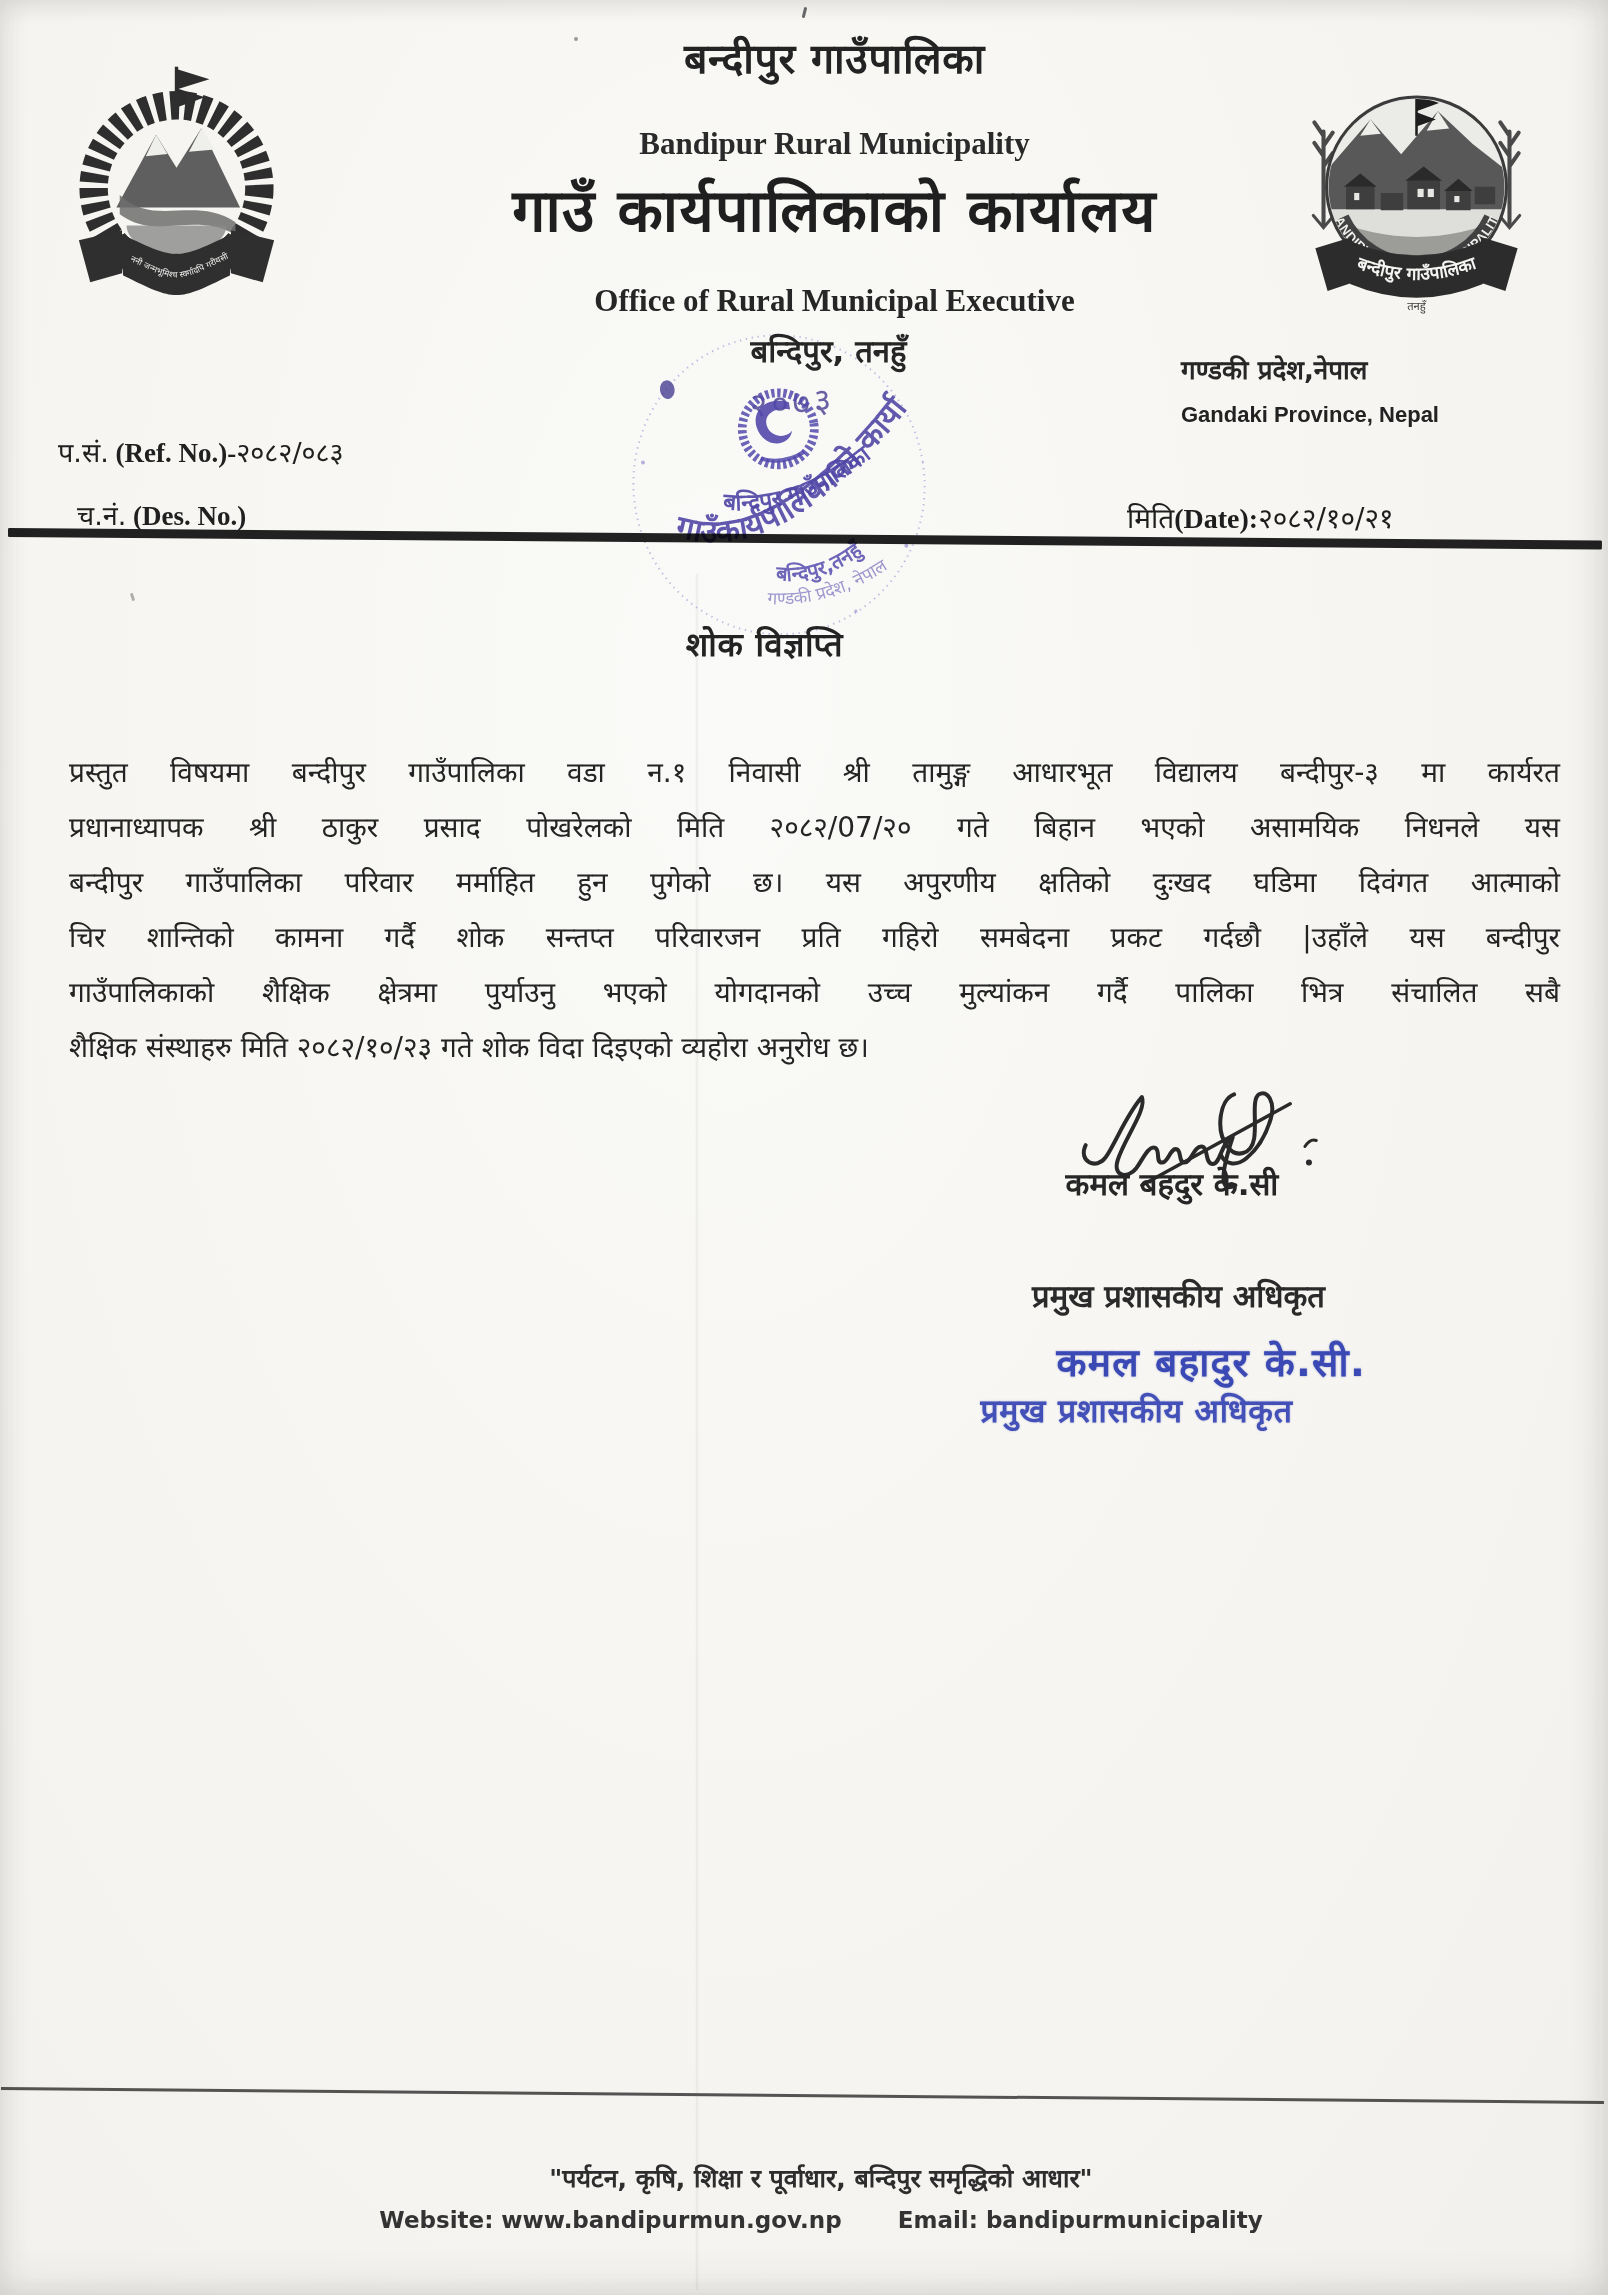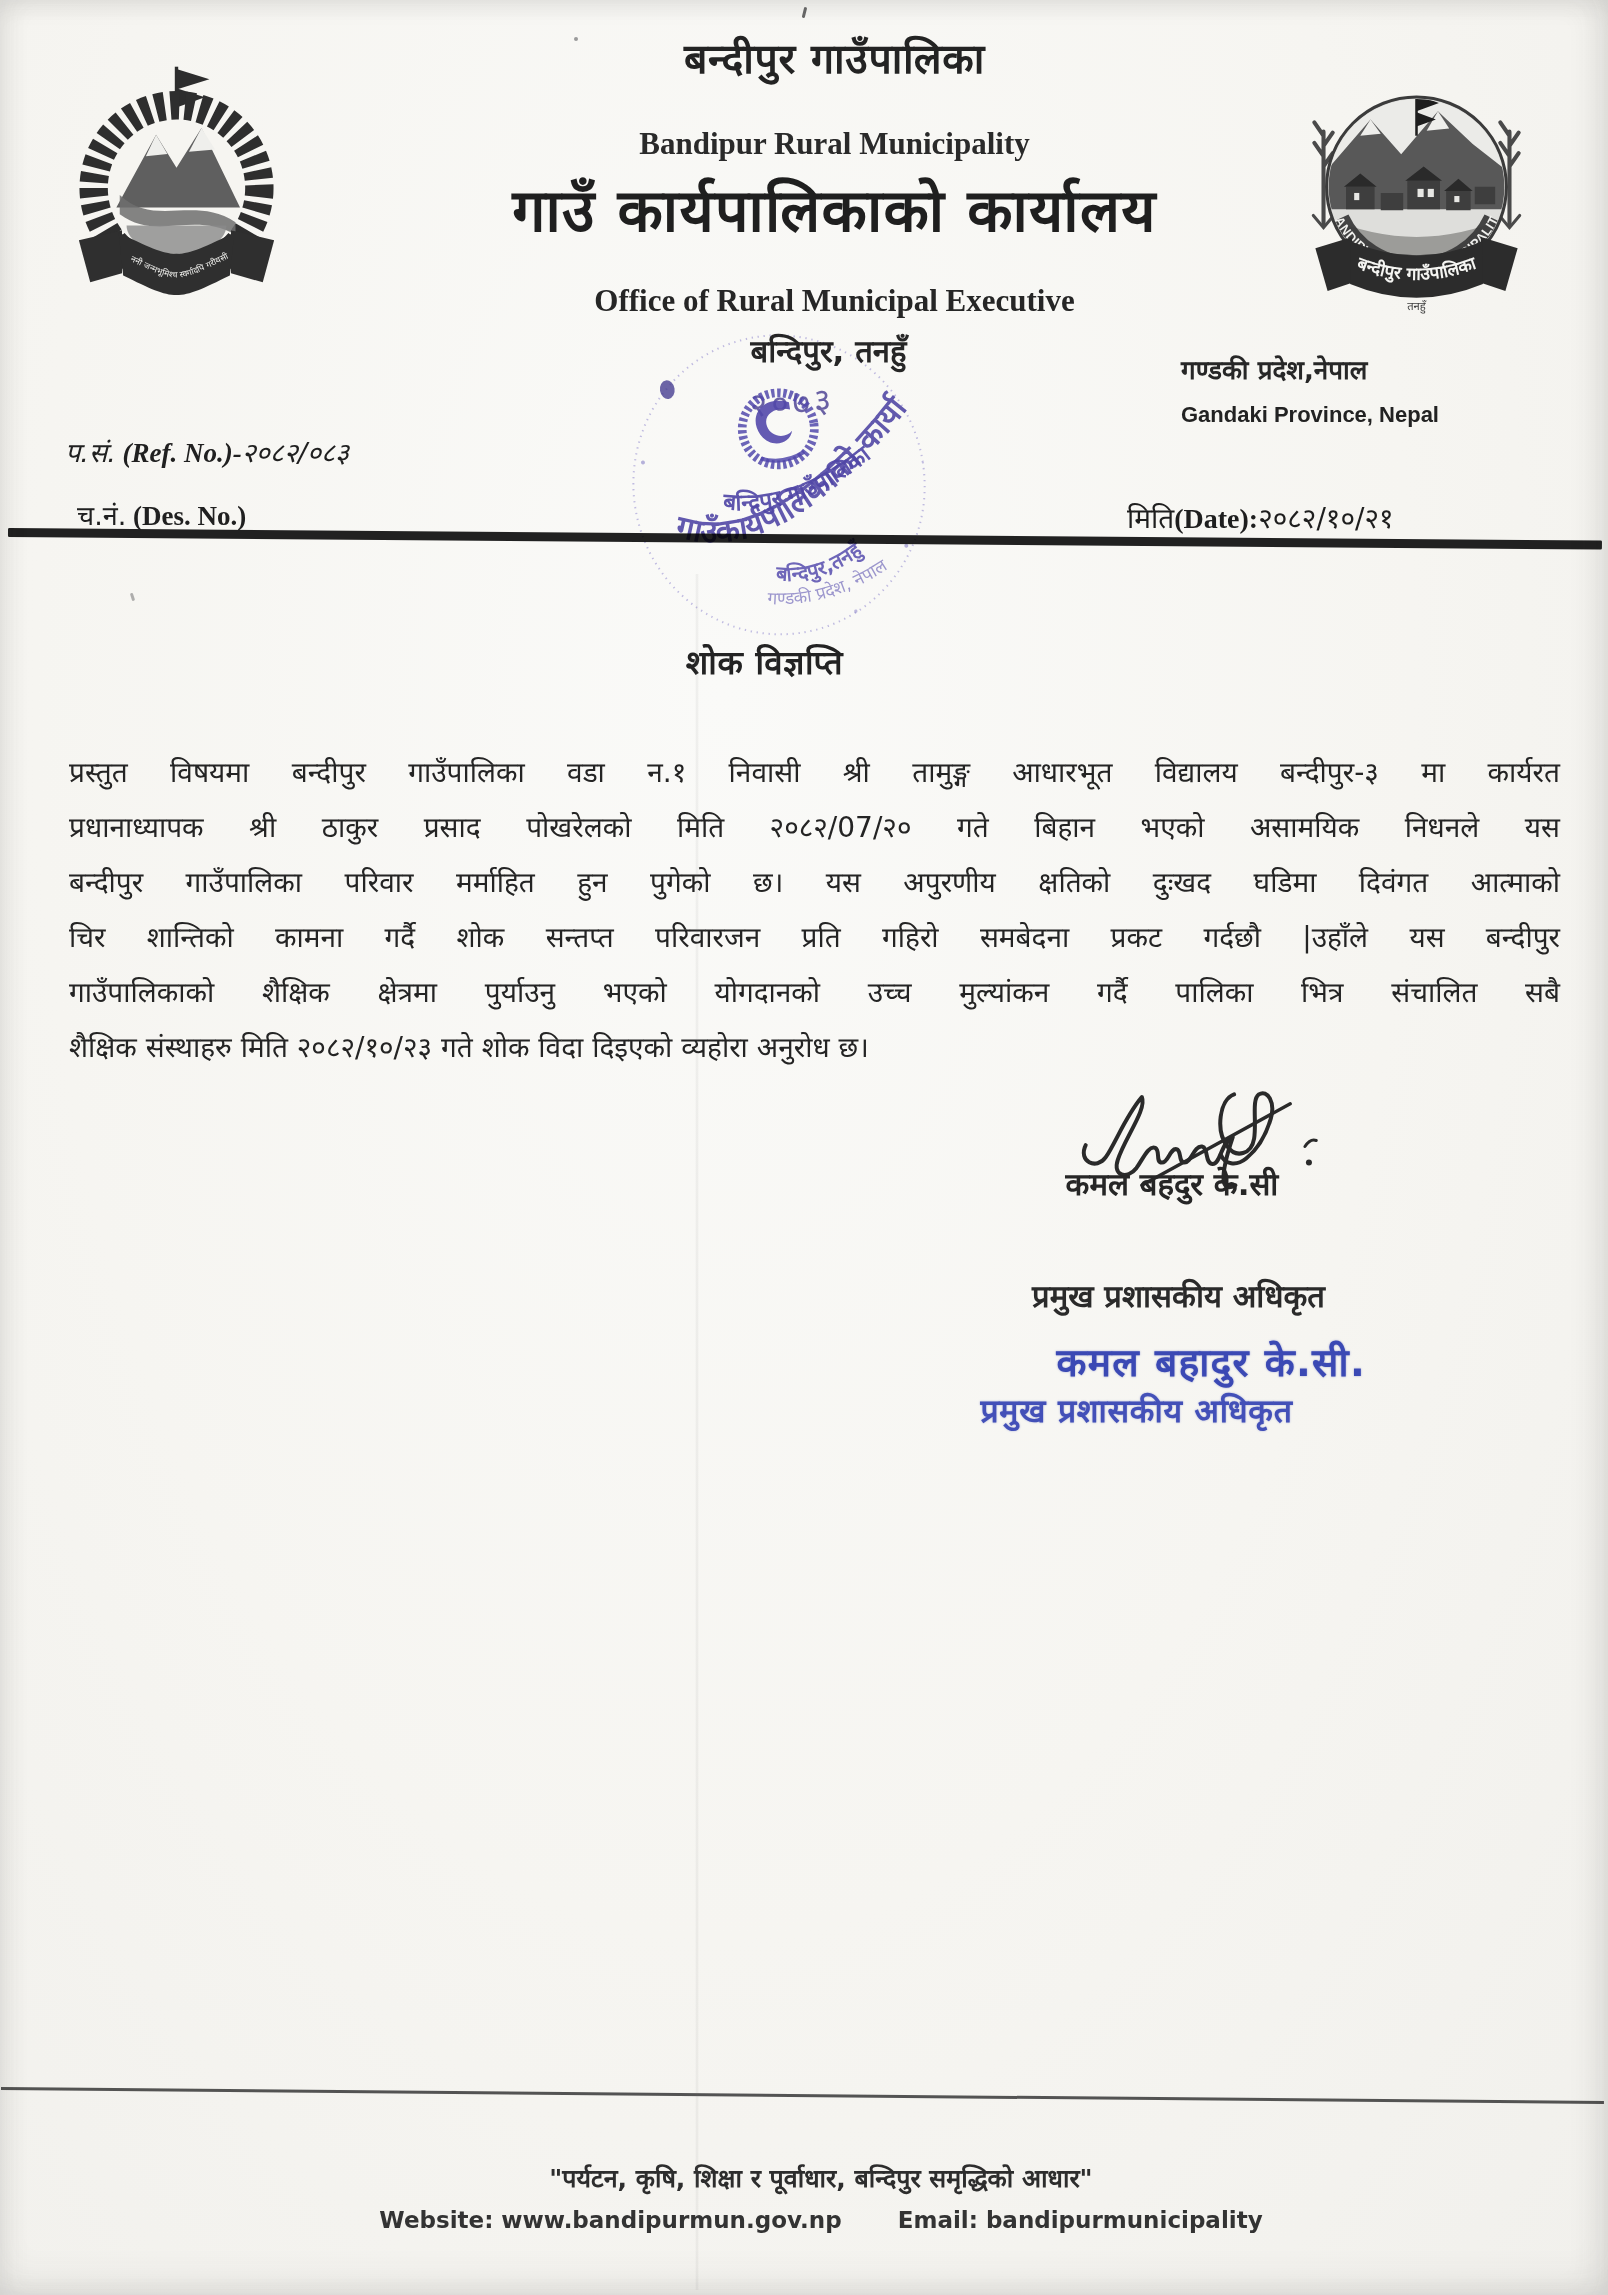--- a/index.html
+++ b/index.html
@@ -30,29 +30,29 @@
   .title-en{top:126px;font-size:31px;font-weight:700;color:#2a2a2a;}
   .office-np{top:168px;font-size:59px;font-weight:700;color:#1f1f1f;letter-spacing:1.3px;}
   .office-en{top:283px;font-size:31px;font-weight:700;color:#262626;}
   .place-np{left:668px;width:321px;top:329px;font-size:31px;font-weight:600;text-align:center;color:#262626;}
 
   .province-block{left:1181px;top:351px;width:291px;}
   .province-np{font-size:26px;font-weight:600;color:#272727;}
   .province-en{margin-top:14.7px;font-size:22px;font-weight:700;font-family:"Liberation Sans",sans-serif;color:#222;}
 
   
-  .ref-line{left:65px;top:433px;font-size:27px;color:#202020;font-style:italic;}
+  .ref-line{left:58px;top:433px;font-size:27px;color:#202020;}
   .des-line{left:69px;top:496px;font-size:27px;color:#202020;margin-left:8px;}
   .date-line{left:1127px;top:498px;font-size:28px;color:#1e1e1e;}
   .lat{font-family:"Liberation Serif",serif;font-weight:600;}
 
   .rule-main{left:8px;top:528px;width:1594px;height:9.4px;background:#212121;transform:rotate(0.45deg);transform-origin:left center;border-radius:1.3px;}
 
   
-  .subject{left:0;width:1529px;top:621px;text-align:center;font-size:33px;font-weight:600;color:#232323;letter-spacing:0.7px;margin-top:18px;}
+  .subject{left:0;width:1529px;top:621px;text-align:center;font-size:33px;font-weight:600;color:#232323;letter-spacing:0.7px;}
 
   
   .body-block{left:69px;top:745px;width:1491px;font-size:28px;line-height:55px;color:#242424;}
   .body-line{text-align:justify;text-align-last:justify;white-space:normal;}
   .body-line.last{text-align-last:left;}
 
   
   .sig-svg{left:1067px;top:1077px;}
   .sig-name{left:1005px;top:1162px;width:334px;text-align:center;font-size:31px;font-weight:600;color:#262626;}
   .sig-title{left:1008px;top:1274px;width:341px;text-align:center;font-size:31px;font-weight:600;color:#2a2a2a;}

